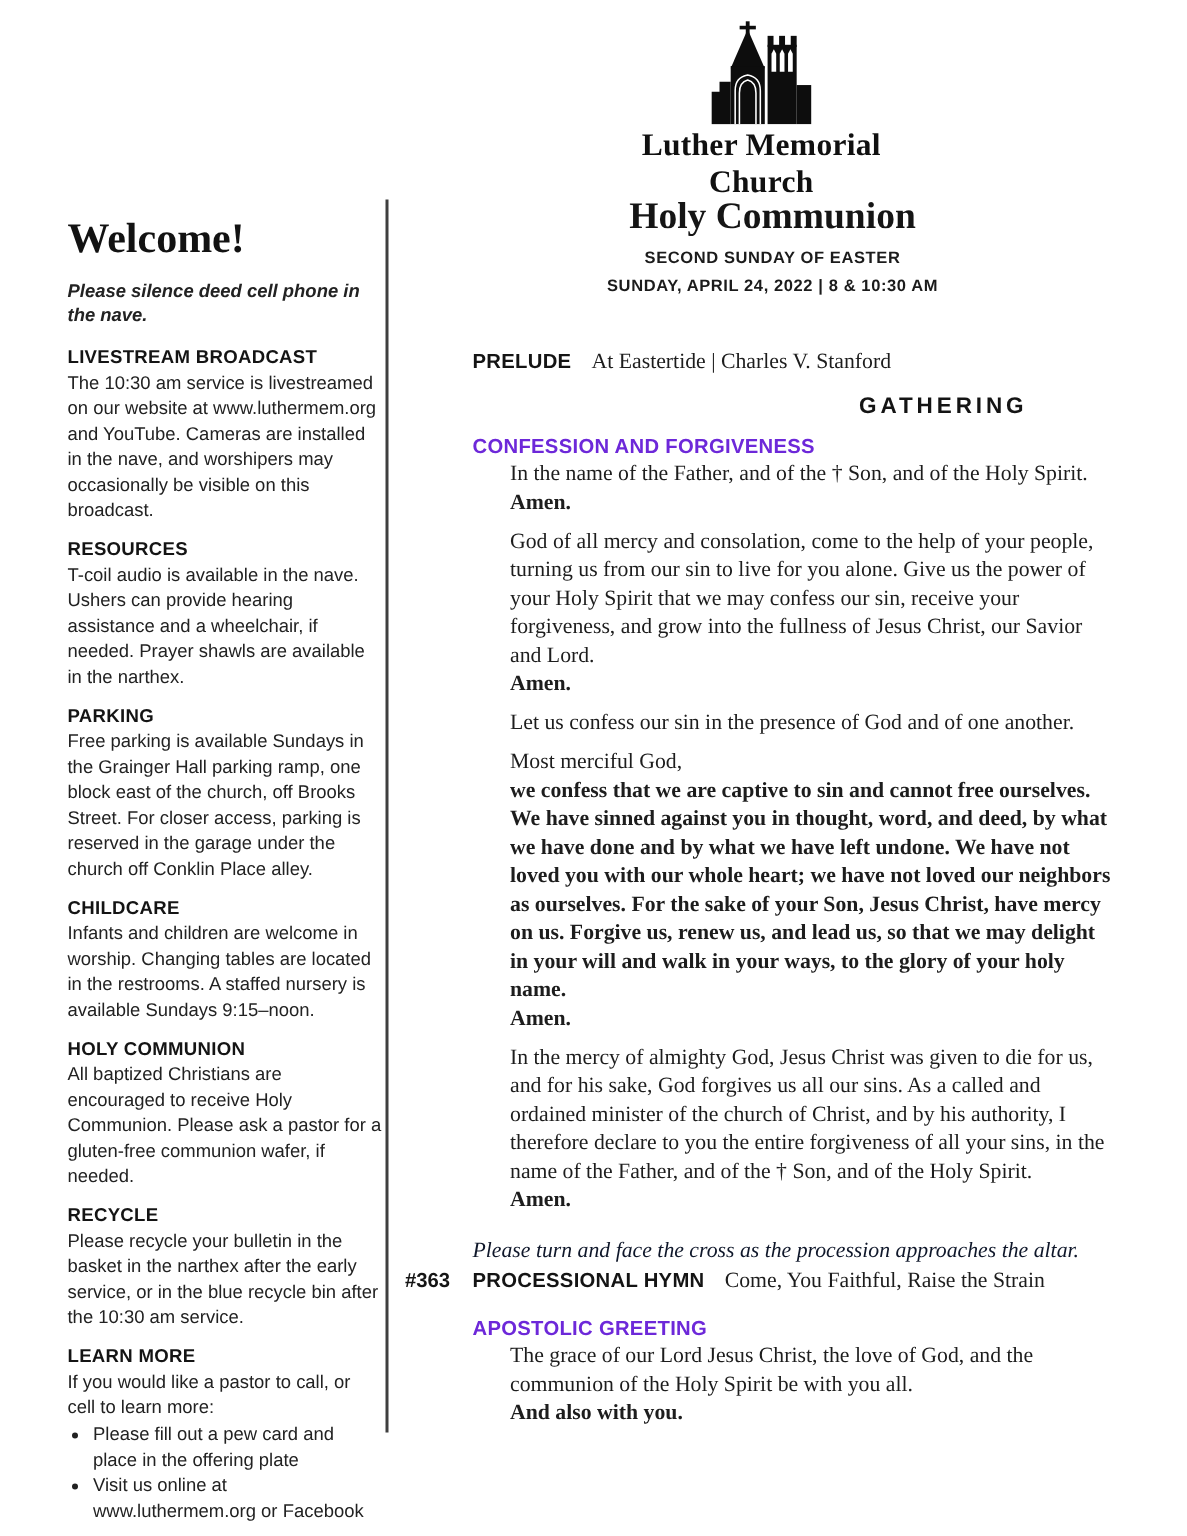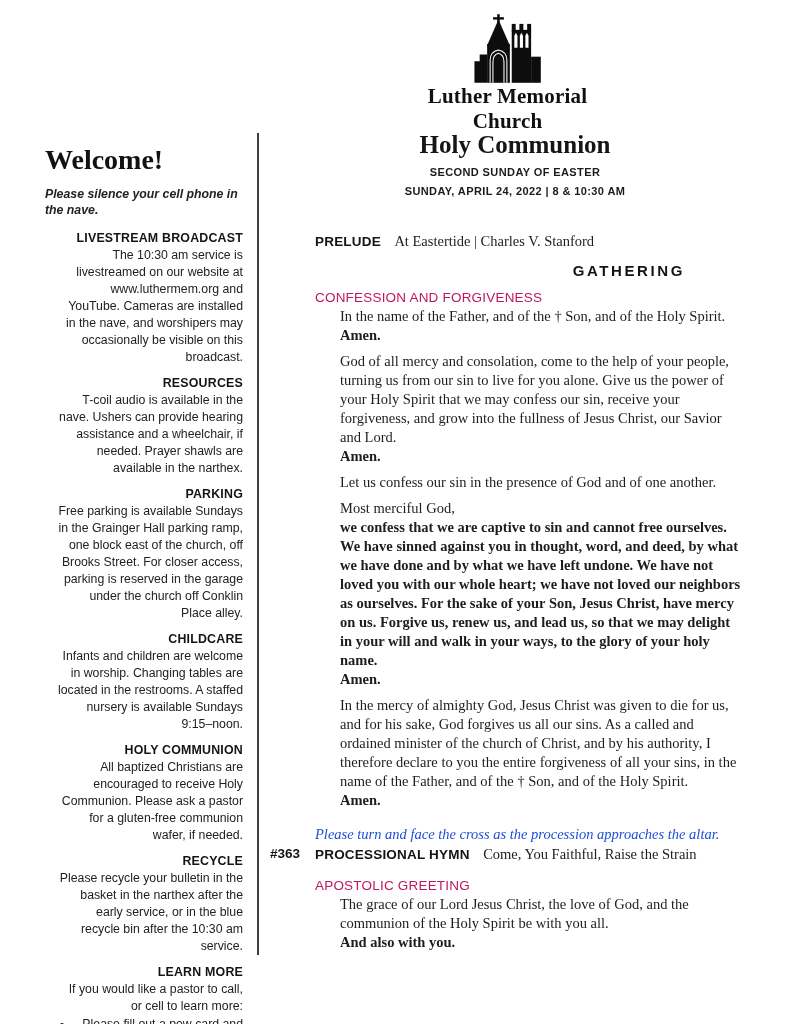--- a/index.html
+++ b/index.html
@@ -23,42 +23,42 @@
   .h-title { font-family:"Liberation Serif", serif; font-weight:700; font-size:25px; color:#151515; }
   .h-sub { font-weight:700; font-size:11px; letter-spacing:.4px; line-height:19px; margin-top:4px; color:#1b1b1b; }
 
   
   .v-divider { position:absolute; left:257px; top:133px; width:2px; height:822px; background:#3f3f3f; }
 
   
   .sidebar { position:absolute; left:45px; top:144px; width:210px; }
   .welcome { font-family:"Liberation Serif", serif; font-weight:700; font-size:28px; color:#121212; margin:0 0 10px; }
   .notice { font-style:italic; font-weight:600; font-size:12.3px; line-height:16px; margin:0 0 13px; color:#222; }
-  .side-section { margin:0 12px 10px;text-align:right; }
+  .side-section { margin:0 0 10px; }
   .side-section h3 { margin:0 0 2px; font-size:12.4px; font-weight:700; letter-spacing:.2px; color:#141414; }
   .side-section p { margin:0; font-size:12.3px; line-height:17px; color:#222; }
   .side-section ul { margin:1px 0 0 17px; padding:0; }
   .side-section li { font-size:12.3px; line-height:17px; color:#222; }
 
   
   .main { position:absolute; left:315px; top:232px; width:428px; }
   .prelude-line { margin:0 0 12px; }
   .inline-label { font-weight:700; font-size:13.5px; letter-spacing:.2px; color:#141414; }
   .inline-title { font-family:Liberation Serif, serif; font-size:14.5px; margin-left:9px; color:#1d1d1d; }
   .gathering {
     text-align:right; padding-right:58px; font-weight:700; font-size:15px;
     letter-spacing:2.6px; margin:0 0 11px; color:#141414;
   }
-  .lit-heading { font-weight:400; font-size:13.5px; letter-spacing:.2px; margin:0 0 2px; color:#be185d; }
+  .lit-heading { font-weight:700; font-size:13.5px; letter-spacing:.2px; margin:0 0 2px; color:#6d28d9; }
   .para {
     font-family:"Liberation Serif", serif; font-size:14.5px; line-height:19px;
     margin:0 0 7px; padding-left:25px; color:#1d1d1d;
   }
   .bold-block { display:block; font-weight:700; }
-  .rubric { font-family:"Liberation Serif", serif; font-style:italic; font-size:14.5px; margin:16px 0 2px; color:#1d4ed8; }
+  .rubric { font-family:"Liberation Serif", serif; font-style:italic; font-size:14.5px; margin:16px 0 2px; color:#0f172a; }
   .hymn-line { position:relative; margin:0 0 15px; }
   .hymn-number { position:absolute; left:-45px; top:1px; font-weight:700; font-size:13.5px; color:#141414; }
 </style>
 </head>
 <body>
 
 <div class="page">
 
   <div class="logo-block">
     <span>
@@ -92,21 +92,21 @@
   <div class="header-block">
     <div class="h-title serif">Holy Communion</div>
     <div class="h-sub">SECOND SUNDAY OF EASTER</div>
     <div class="h-sub" style="margin-top:0;">SUNDAY, APRIL 24, 2022 | 8 &amp; 10:30 AM</div>
   </div>
 
   <div class="v-divider"></div>
 
   <div class="sidebar">
     <h1 class="welcome">Welcome!</h1>
-    <p class="notice">Please silence your cell phone in the nave.</p>
+    <p class="notice">Please silence deed cell phone in the nave.</p>
 
     <div class="side-section">
       <h3>LIVESTREAM BROADCAST</h3>
       <p>The 10:30 am service is livestreamed on our website at www.luthermem.org and YouTube. Cameras are installed in the nave, and worshipers may occasionally be visible on this broadcast.</p>
     </div>
     <div class="side-section">
       <h3>RESOURCES</h3>
       <p>T-coil audio is available in the nave. Ushers can provide hearing assistance and a wheelchair, if needed. Prayer shawls are available in the narthex.</p>
     </div>
     <div class="side-section">

